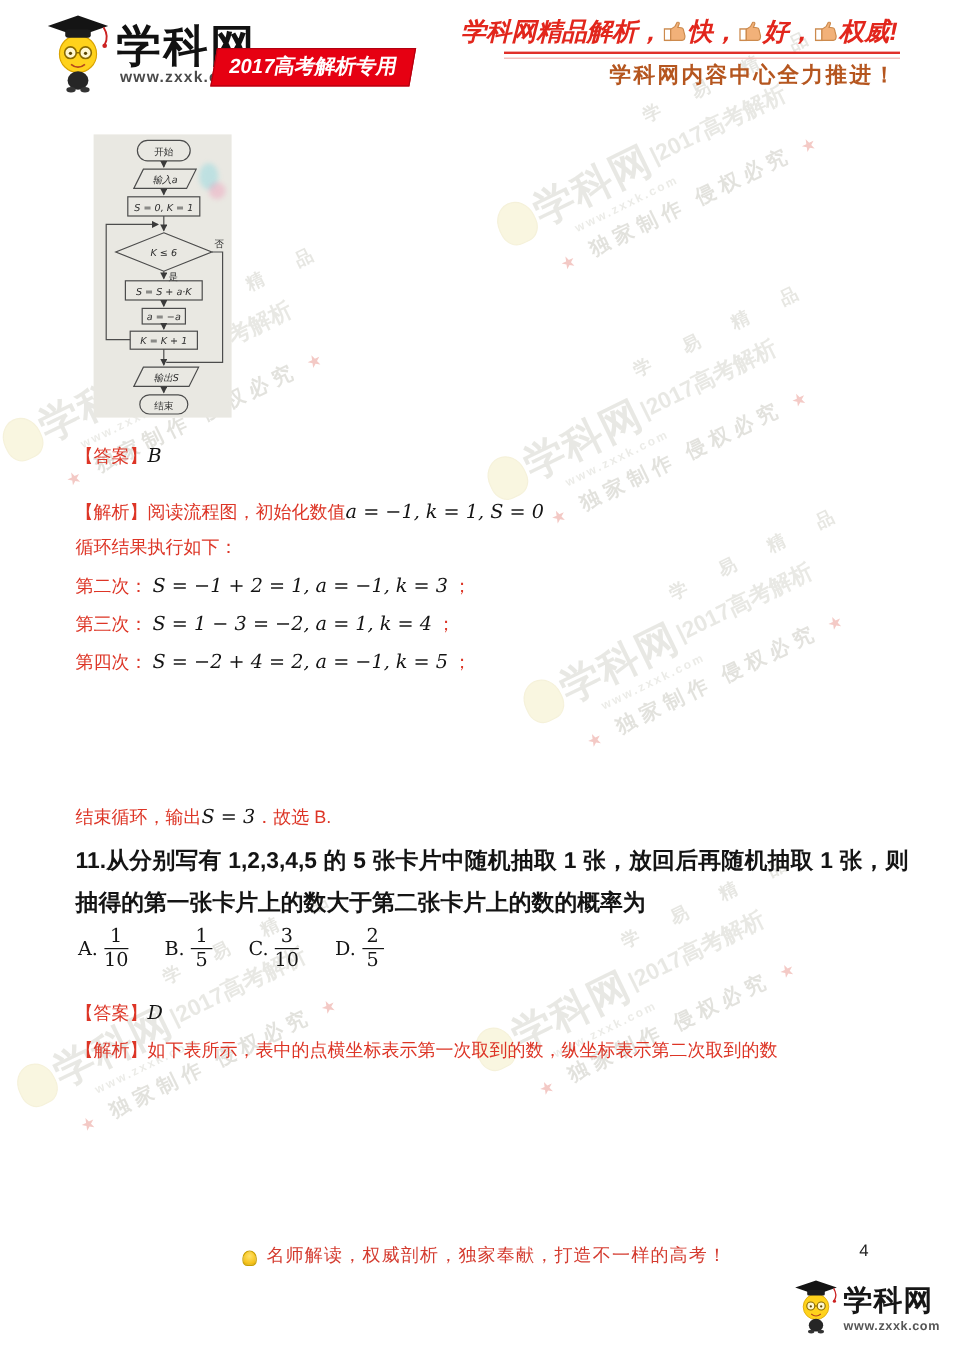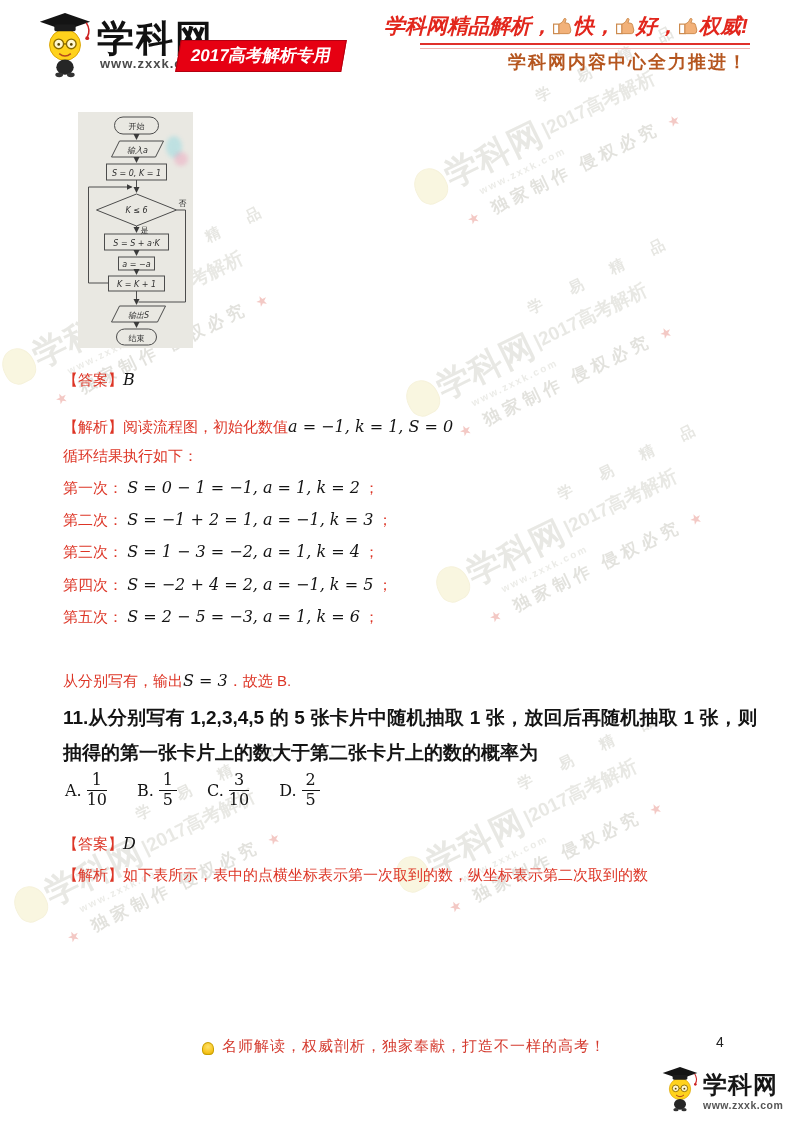--- a/index.html
+++ b/index.html
@@ -226,29 +226,27 @@
   <span class="red">【答案】</span><span class="math">B</span>
 </div>
 
 <div class="cline" style="top:417px;text-align:center;">
   <span class="red">【解析】</span><span class="red">阅读流程图，初始化数值</span><span class="math">a = −1, k = 1, S = 0</span>
 </div>
 
 <div class="cline red" style="top:447px;">循环结果执行如下：</div>
 
 <div class="iters">
-  <div class="it"><span class="red">第一次：</span> <span class="math">S = 0 − 1 = −1, a = 1, k = 2</span> <span class="red">；</span></div>
   <div class="it"><span class="red">第二次：</span> <span class="math">S = −1 + 2 = 1, a = −1, k = 3</span> <span class="red">；</span></div>
   <div class="it"><span class="red">第三次：</span> <span class="math">S = 1 − 3 = −2, a = 1, k = 4</span> <span class="red">；</span></div>
   <div class="it"><span class="red">第四次：</span> <span class="math">S = −2 + 4 = 2, a = −1, k = 5</span> <span class="red">；</span></div>
-  <div class="it"><span class="red">第五次：</span> <span class="math">S = 2 − 5 = −3, a = 1, k = 6</span> <span class="red">；</span></div>
 </div>
 
 <div class="cline" style="top:671px;">
-  <span class="red">从分别写有，输出</span><span class="math">S = 3</span><span class="red">．故选 B.</span>
+  <span class="red">结束循环，输出</span><span class="math">S = 3</span><span class="red">．故选 B.</span>
 </div>
 
 <div class="q-text">11.从分别写有 1,2,3,4,5 的 5 张卡片中随机抽取 1 张，放回后再随机抽取 1 张，则抽得的第一张卡片上的数大于第二张卡片上的数的概率为</div>
 
 <div class="options">
   <span class="opt">
         <span>A.</span>
         <span class="frac">
           <span class="num">1</span>
           <span class="den">10</span>

